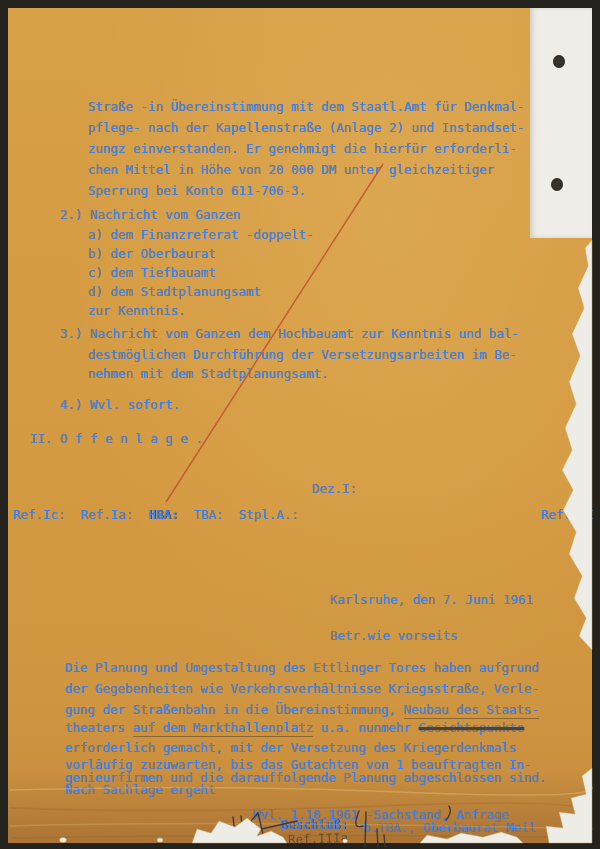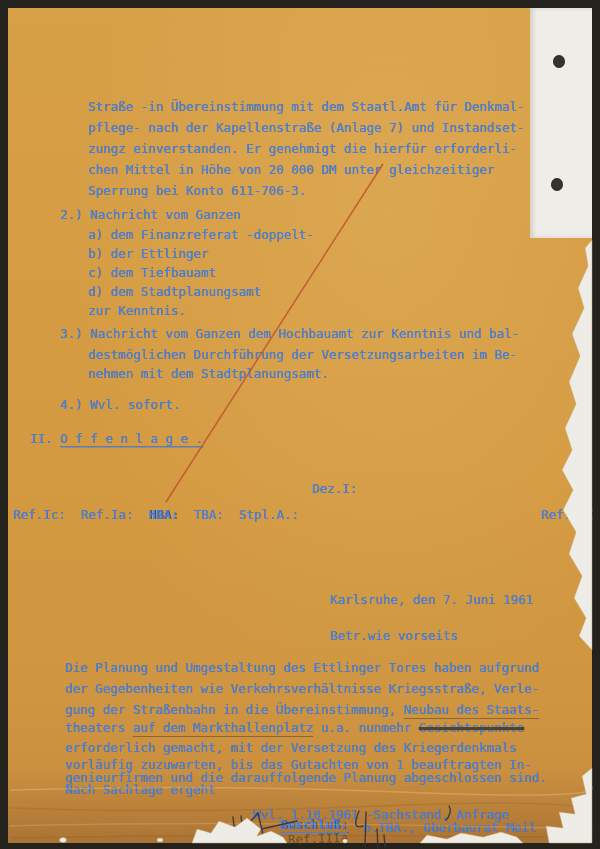--- a/index.html
+++ b/index.html
@@ -26,46 +26,46 @@
   .hole{
     position:absolute;width:12px;height:13px;border-radius:50%;
     background:#37322a;box-shadow:0 0 2px rgba(0,0,0,0.4) inset;
   }
   .tl{
     position:absolute;z-index:4;
     font-size:12.5px;line-height:15px;color:#3b82f6;white-space:pre;
     text-shadow:0.4px 0.4px 0.6px rgba(70,58,38,0.5);
   }
   .bold{font-weight:bold;text-shadow:0.7px 0 0 rgba(60,48,30,0.9);}
-  .ul{text-decoration:underline;text-underline-offset:3px;margin-top:26px;}
+  .ul{text-underline-offset:3px;margin-top:26px;}
   .pencil-ul{border-bottom:1px solid rgba(100,78,45,0.65);padding-bottom:1px;}
   .strike{text-decoration:line-through;text-decoration-thickness:2.5px;text-decoration-color:#4a4030;opacity:0.95;}
   .faint{color:rgba(84,70,44,0.78);text-shadow:none;transform:rotate(-2deg);}
   svg.overlay{position:absolute;left:0;top:0;z-index:5;pointer-events:none;}
 </style>
 </head>
 <body>
 
 <div class="page"></div>
 <div class="band"></div>
 
 <div class="strip">
   <div class="hole" style="left:23px;top:47px"></div>
   <div class="hole" style="left:21px;top:170px"></div>
 </div>
 
 <div class="tl" style="left:88px;top:99px">Straße -in Übereinstimmung mit dem Staatl.Amt für Denkmal-</div>
-<div class="tl" style="left:88px;top:120px">pflege- nach der Kapellenstraße (Anlage 7) und Instandset-</div>
+<div class="tl" style="left:88px;top:120px">pflege- nach der Kapellenstraße (Anlage 2) und Instandset-</div>
 <div class="tl" style="left:88px;top:141px">zungz einverstanden. Er genehmigt die hierfür erforderli-</div>
 <div class="tl" style="left:88px;top:162px">chen Mittel in Höhe von 20 000 DM unter gleichzeitiger</div>
 <div class="tl" style="left:88px;top:183px">Sperrung bei Konto 611-706-3.</div>
 
 <div class="tl" style="left:60px;top:207px">2.) Nachricht vom Ganzen</div>
 <div class="tl" style="left:88px;top:227px">a) dem Finanzreferat -doppelt-</div>
-<div class="tl" style="left:88px;top:246px">b) der Ettlinger</div>
+<div class="tl" style="left:88px;top:246px">b) der Oberbaurat</div>
 <div class="tl" style="left:88px;top:265px">c) dem Tiefbauamt</div>
 <div class="tl" style="left:88px;top:284px">d) dem Stadtplanungsamt</div>
 <div class="tl" style="left:88px;top:303px">zur Kenntnis.</div>
 
 <div class="tl" style="left:60px;top:326px">3.) Nachricht vom Ganzen dem Hochbauamt zur Kenntnis und bal-</div>
 <div class="tl" style="left:88px;top:347px">destmöglichen Durchführung der Versetzungsarbeiten im Be-</div>
 <div class="tl" style="left:88px;top:366px">nehmen mit dem Stadtplanungsamt.</div>
 
 <div class="tl" style="left:60px;top:397px">4.) Wvl. sofort.</div>
 

